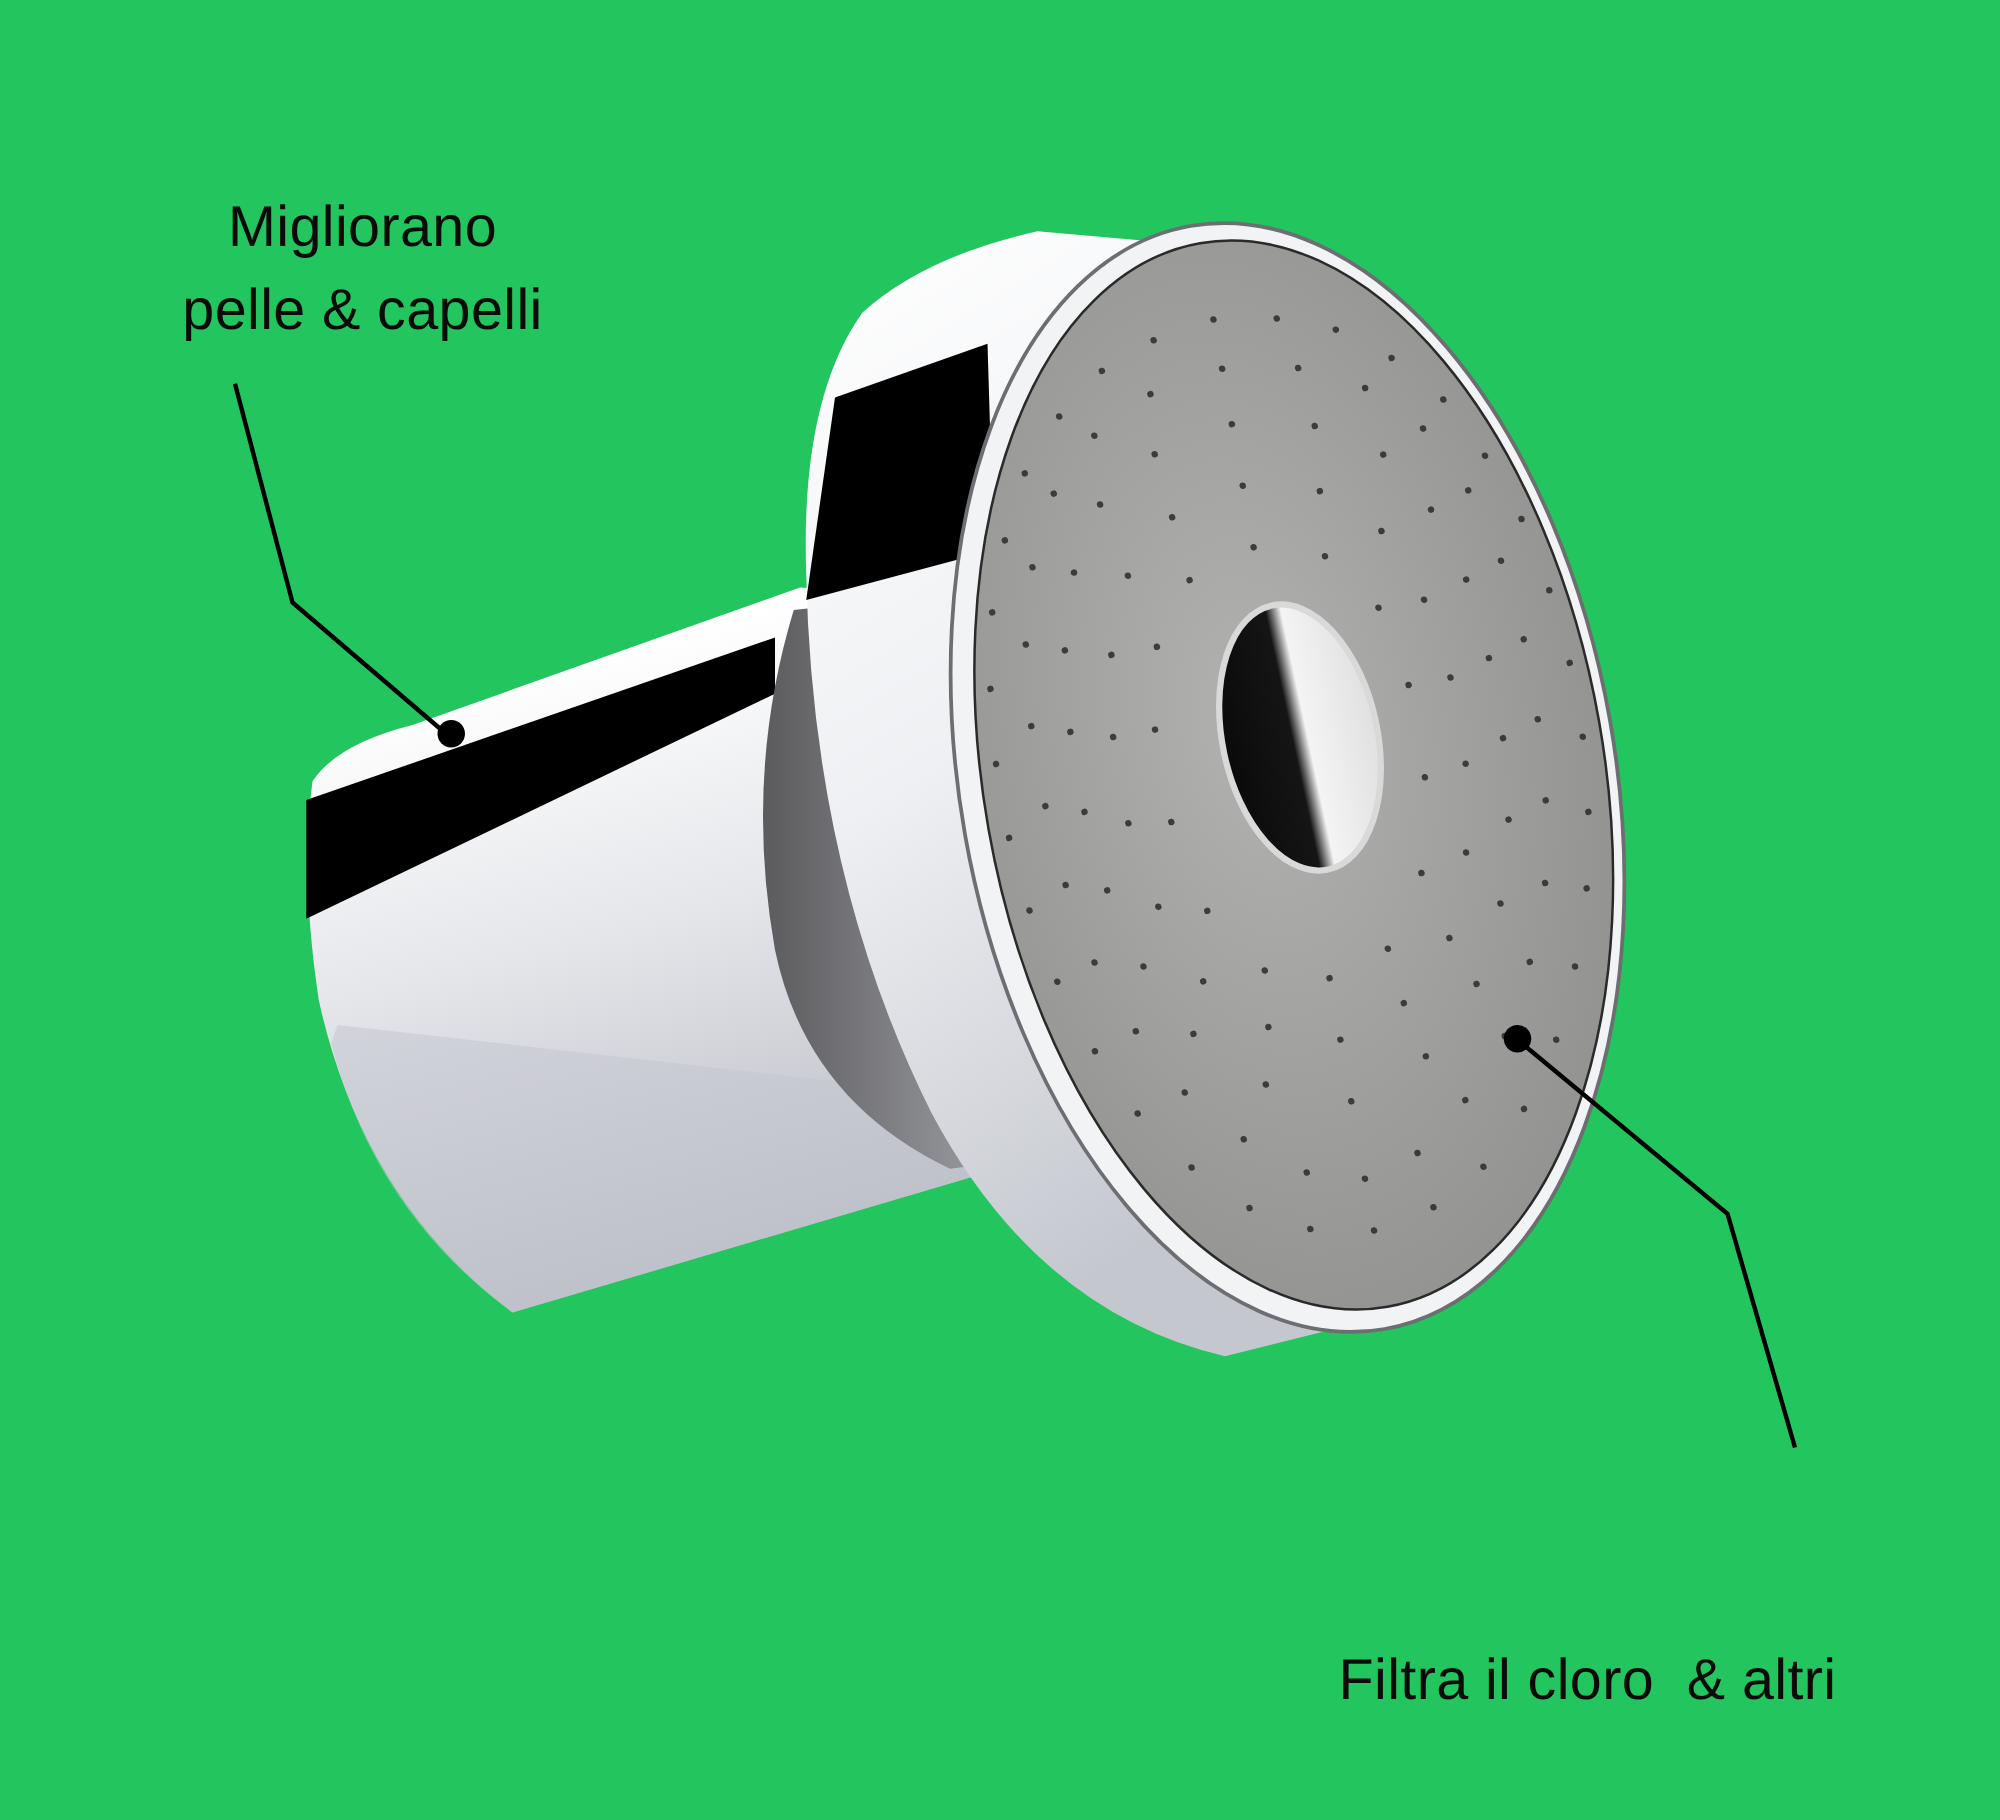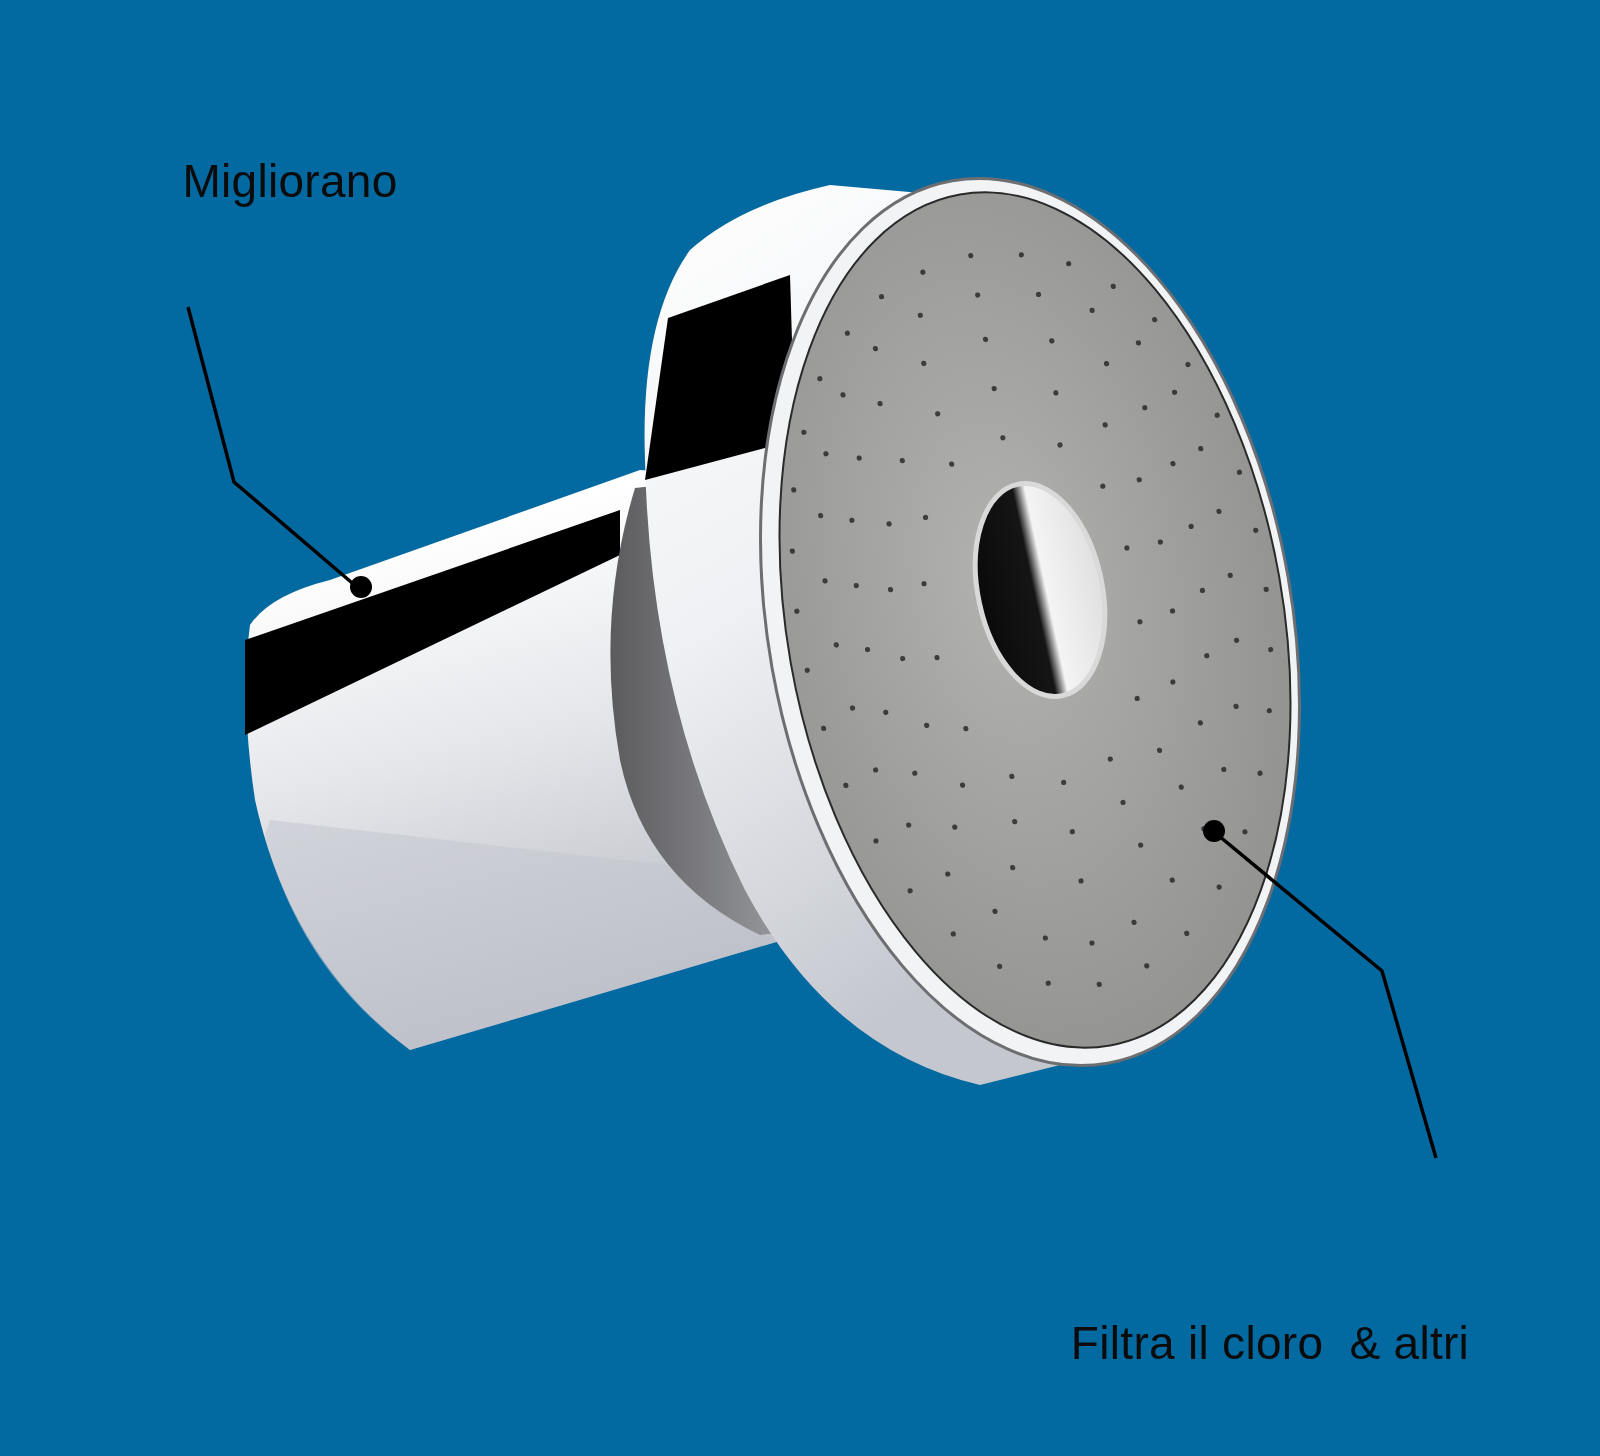--- a/index.html
+++ b/index.html
@@ -4,21 +4,21 @@
   <style>
     html, body {
       margin: 0;
       padding: 0;
       background: #f8f7f3;
     }
     .canvas {
       position: relative;
       width: 1600px;
       height: 1456px;
-      background: #0369a1;
+      background: #22c55e;
       overflow: hidden;
     }
     .product {
       position: absolute;
       left: 0;
       top: 0;
       width: 1600px;
       height: 1456px;
     }
     .callout-label {
@@ -246,20 +246,21 @@
     </g>
 
     <g>
       <polyline points="1213,831 1382,971 1436,1158" fill="none" stroke="#000" stroke-width="3.5" stroke-linejoin="miter"></polyline>
       <circle cx="1214" cy="831" r="11" fill="#000"></circle>
     </g>
   </svg>
 
   <div class="callout-label label-top">
     <span class="line">Migliorano</span>
+    <span class="line">pelle &amp; capelli</span>
   </div>
 
   <div class="callout-label label-bottom">
     <span class="line">Filtra il cloro  &amp; altri</span>
     
   </div>
 
 </div>
 
 </body></html>

